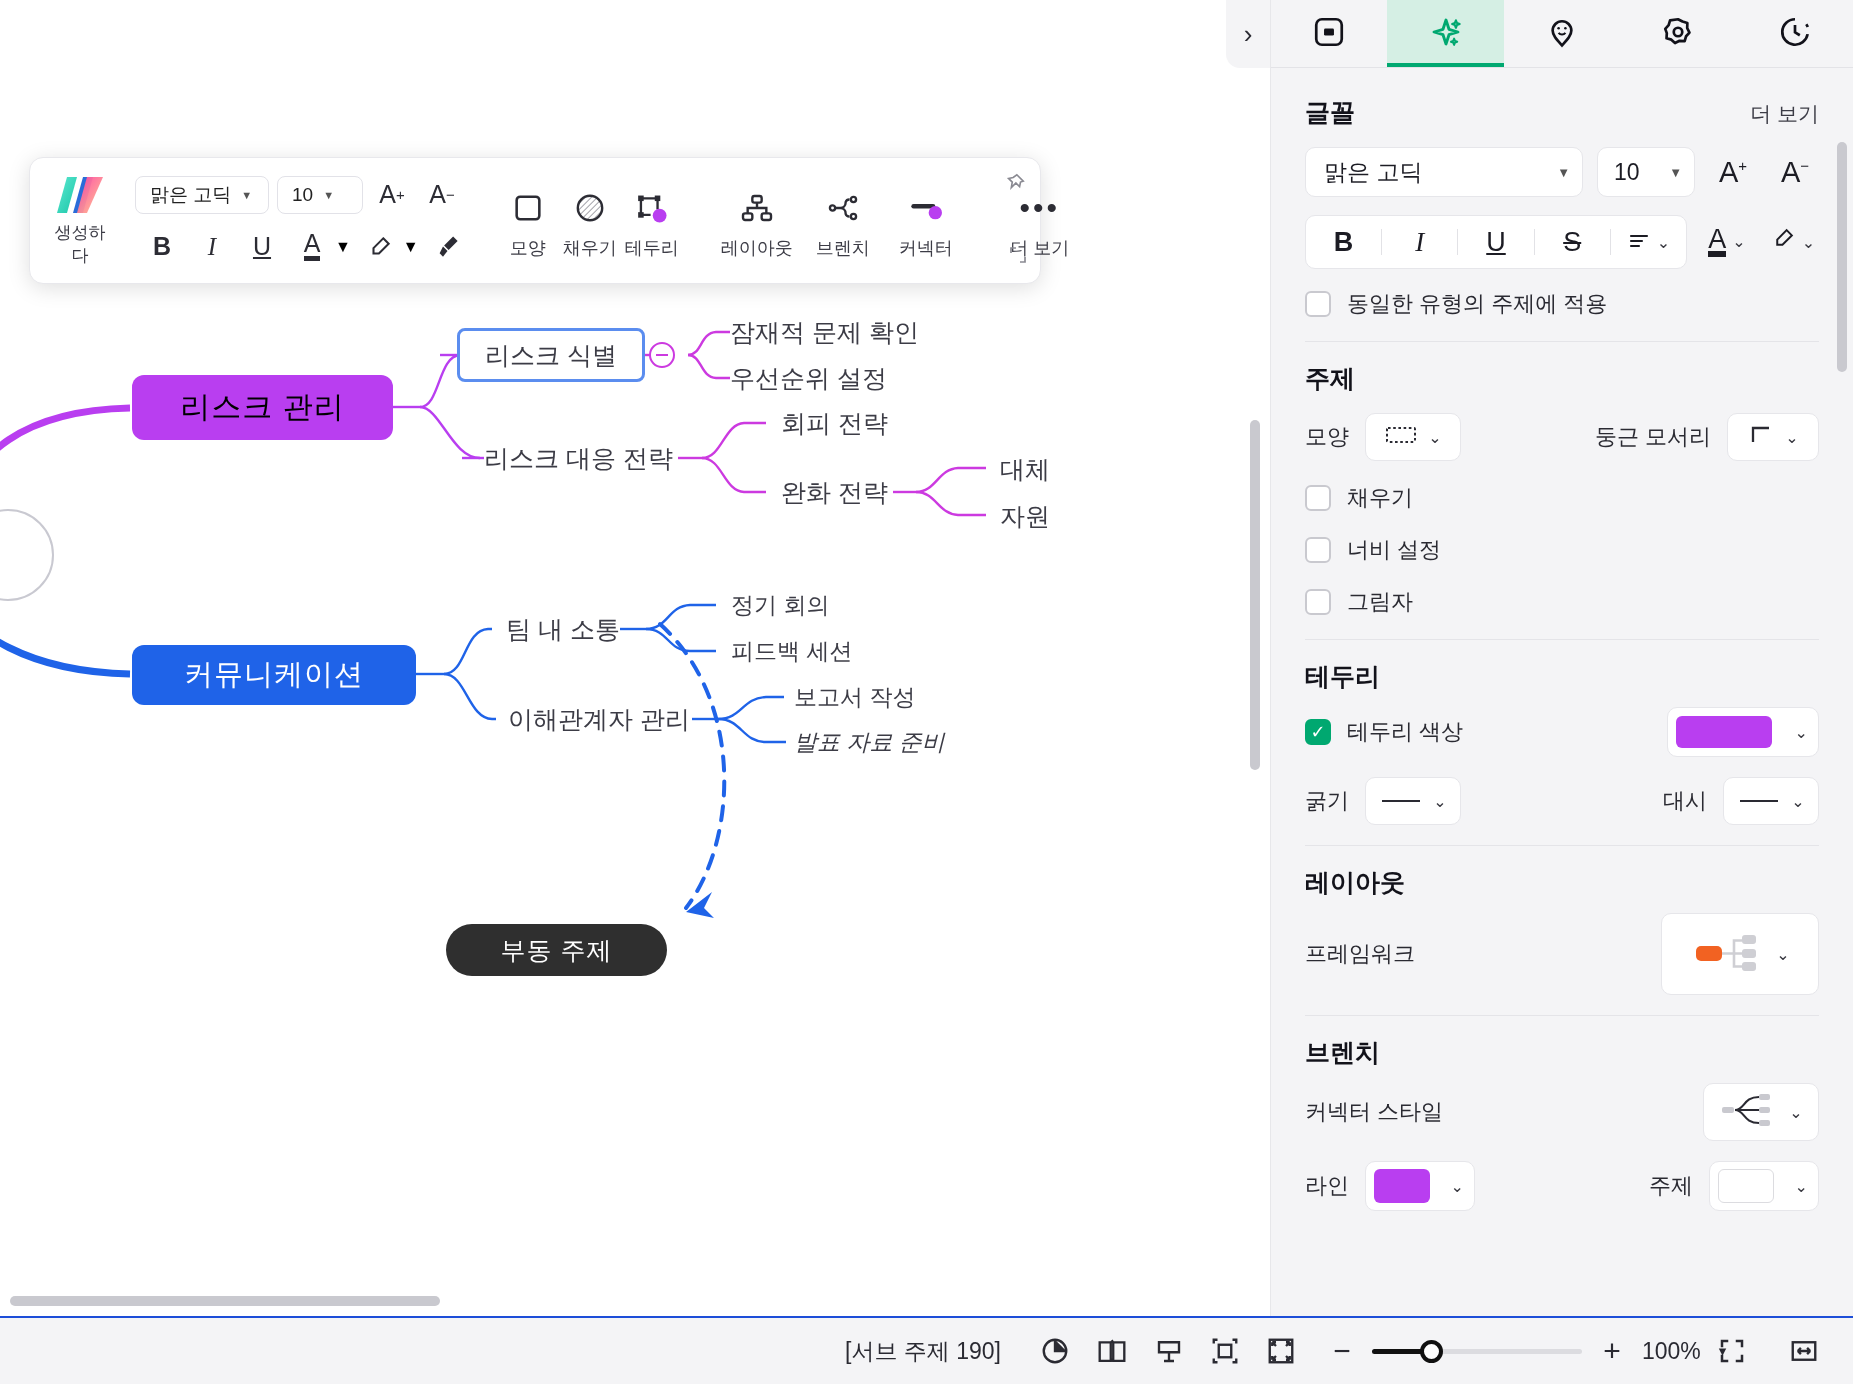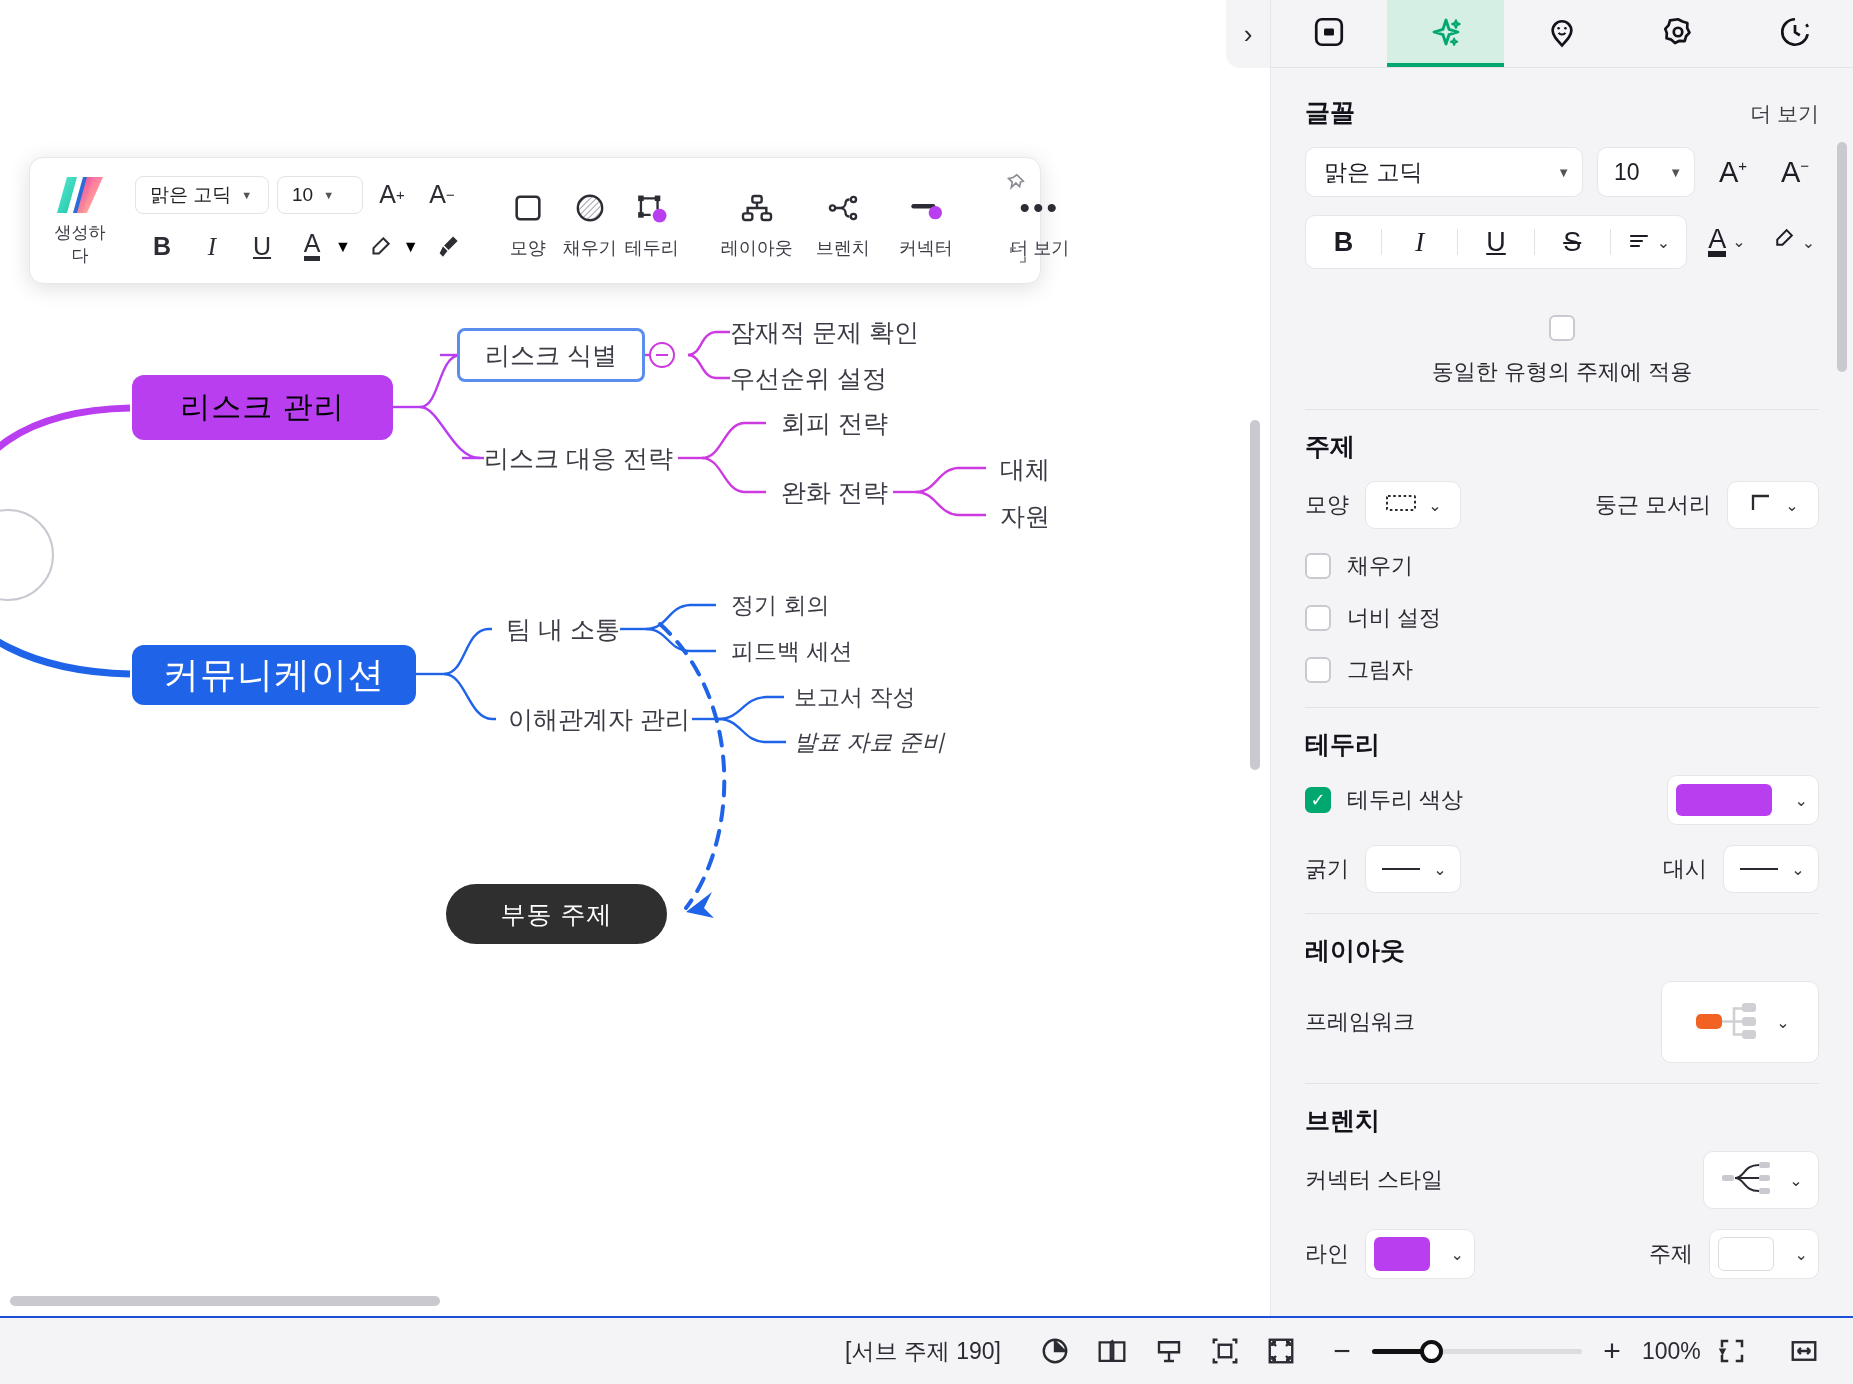--- a/index.html
+++ b/index.html
@@ -28,21 +28,21 @@
   .node-root-purple {
     background: #b93ef0; color: #000000;
     border-radius: 12px;
     font-size: 30px;
     padding: 0 22px;
     letter-spacing: 1px;
   }
   .node-root-blue {
     background: #1f63e8; color: #fff;
     border-radius: 12px;
-    font-size: 36px;
+    font-size: 29px;
     padding: 0 22px;
     letter-spacing: 1px;
   }
   .node-float {
     background: #2f2f2f; color: #fff;
     border-radius: 40px;
     font-size: 25px;
     padding: 0 30px;
     letter-spacing: 1px;
   }
@@ -330,21 +330,21 @@
     <div class="node node-plain" style="left:508px; top:703px;">
       <span>이해관계자 관리</span>
     </div>
     <div class="node node-plain sz2" style="left:794px; top:682px;">
       <span>보고서 작성</span>
     </div>
     <div class="node node-plain sz2" style="left:794px; top:727px;font-style:italic;">
       <span>발표 자료 준비</span>
     </div>
 
-    <div class="node node-float" style="left:446px; top:884px; width:221px; height:60px;">
+    <div class="node node-float" style="left:446px; top:924px; width:221px; height:52px;">
       <span>부동 주제</span>
     </div>
 
     <div class="vscroll-track" id="canvas-vscroll" style="height:350px;">
       <div class="vscroll-thumb" style="height:350px;"></div>
     </div>
     <div id="canvas-hscroll"></div>
   </div>
 
   <div id="format-toolbar">
@@ -628,21 +628,21 @@
         <div class="fmt-btn" style="flex:0 0 52px;">
           <span>
             <svg width="25" height="25" viewBox="0 0 24 24" fill="none" stroke="#1c1c24" stroke-width="1.9">
               <path d="M15 4l5 5-9 9H6v-5z"></path>
             </svg>
           </span>
           <span class="chev" style="margin-left:6px;">⌄</span>
         </div>
       </div>
 
-      <div class="chk-row" style="margin-top:46px;flex-direction:column;">
+      <div class="chk-row" style="margin-top:20px;">
         <div class="chk"></div>
         <div class="chk-lbl">동일한 유형의 주제에 적용</div>
       </div>
 
       <div class="divider"></div>
 
       <div class="sec-title">주제</div>
 
       <div class="field-row" style="margin-top:18px;">
         <div class="field-lbl">모양</div>

